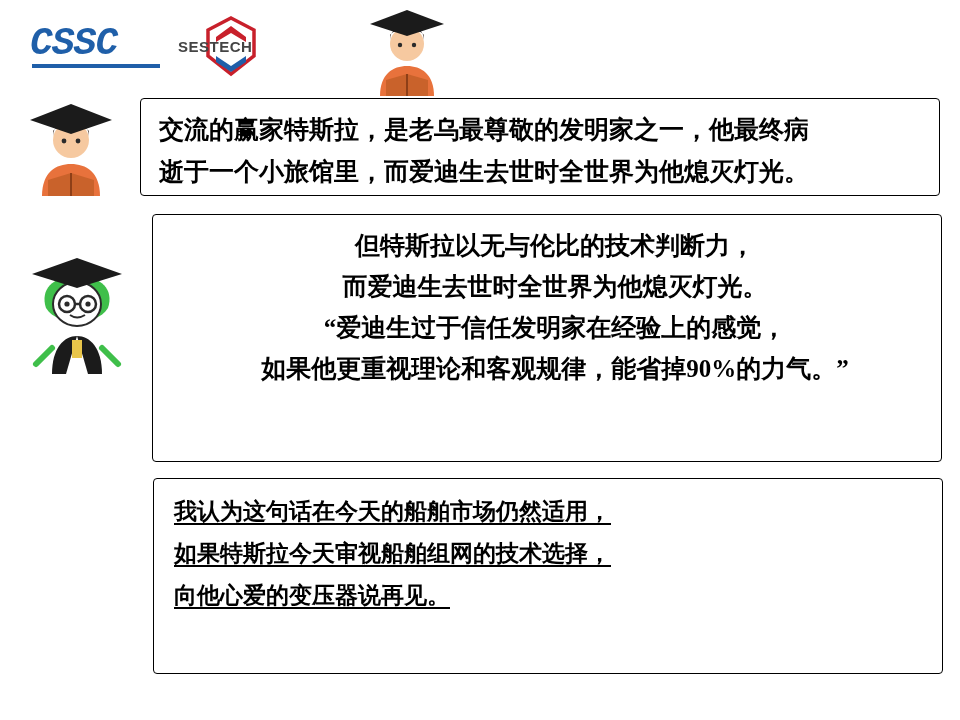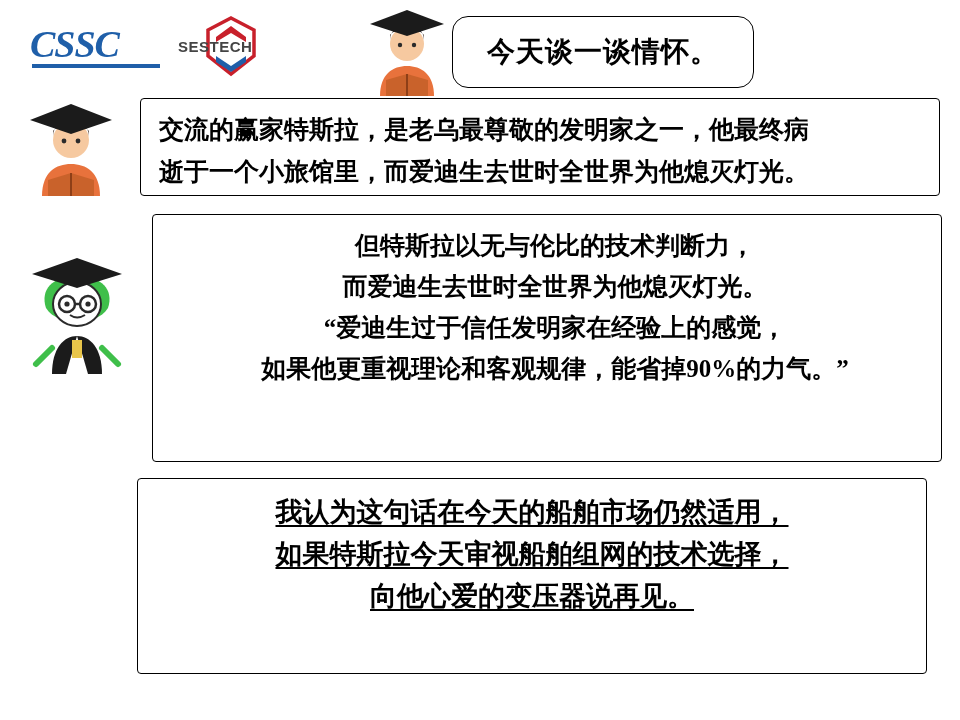--- a/index.html
+++ b/index.html
@@ -23,21 +23,21 @@
 
   
   .logo-cssc {
     position: absolute;
     left: 30px;
     top: 22px;
     width: 140px;
     height: 48px;
   }
   .logo-cssc .cssc-text {
-    font-family: Liberation Serif, serif;
+    font-family: Liberation Mono, monospace;
     font-weight: bold;
     font-style: italic;
     font-size: 38px;
     color: #1F5FA9;
     letter-spacing: -1px;
     line-height: 44px;
   }
   .logo-cssc .cssc-bar {
     position: absolute;
     left: 2px;
@@ -124,28 +124,27 @@
     top: 214px;
     width: 790px;
     height: 248px;
     padding: 10px 4px 0 20px;
     font-size: 25px;
     line-height: 41px;
     text-align: center;
   }
 
   .box-closing {
-    left: 137px;
+    left: 153px;
     top: 478px;
     width: 790px;
     height: 196px;
     padding: 12px 20px 0 20px;
-    font-size: 27px;
+    font-size: 23px;
     line-height: 42px;
-    text-align: center;
   }
   .box-closing .line {
     text-decoration: underline;
     text-underline-offset: 4px;
   }
 </style>
 </head>
 <body>
 
 <div class="slide">
@@ -220,23 +219,20 @@
 
       <path d="M30 122 C30 96 42 84 55 84 C68 84 80 96 80 122 Z" fill="#1B1B1B"></path>
       <path d="M55 84 L44 122 L66 122 Z" fill="#FFFFFF"></path>
       <rect x="50" y="88" width="10" height="18" fill="#E8C54A"></rect>
 
       <path d="M30 96 L14 112" stroke="#3FBF4A" stroke-width="6" stroke-linecap="round"></path>
       <path d="M80 96 L96 112" stroke="#3FBF4A" stroke-width="6" stroke-linecap="round"></path>
     </svg>
   </div>
 
-  <div class="textbox box-title">
-    <span>今天谈一谈情怀。</span>
-  </div>
 
   <div class="textbox box-intro">
     <div>交流的赢家特斯拉，是老乌最尊敬的发明家之一，他最终病</div>
     <div>逝于一个小旅馆里，而爱迪生去世时全世界为他熄灭灯光。</div>
   </div>
 
   <div class="textbox box-body">
     <div>但特斯拉以无与伦比的技术判断力，</div>
     <div>而爱迪生去世时全世界为他熄灭灯光。</div>
     <div>“爱迪生过于信任发明家在经验上的感觉，</div>

